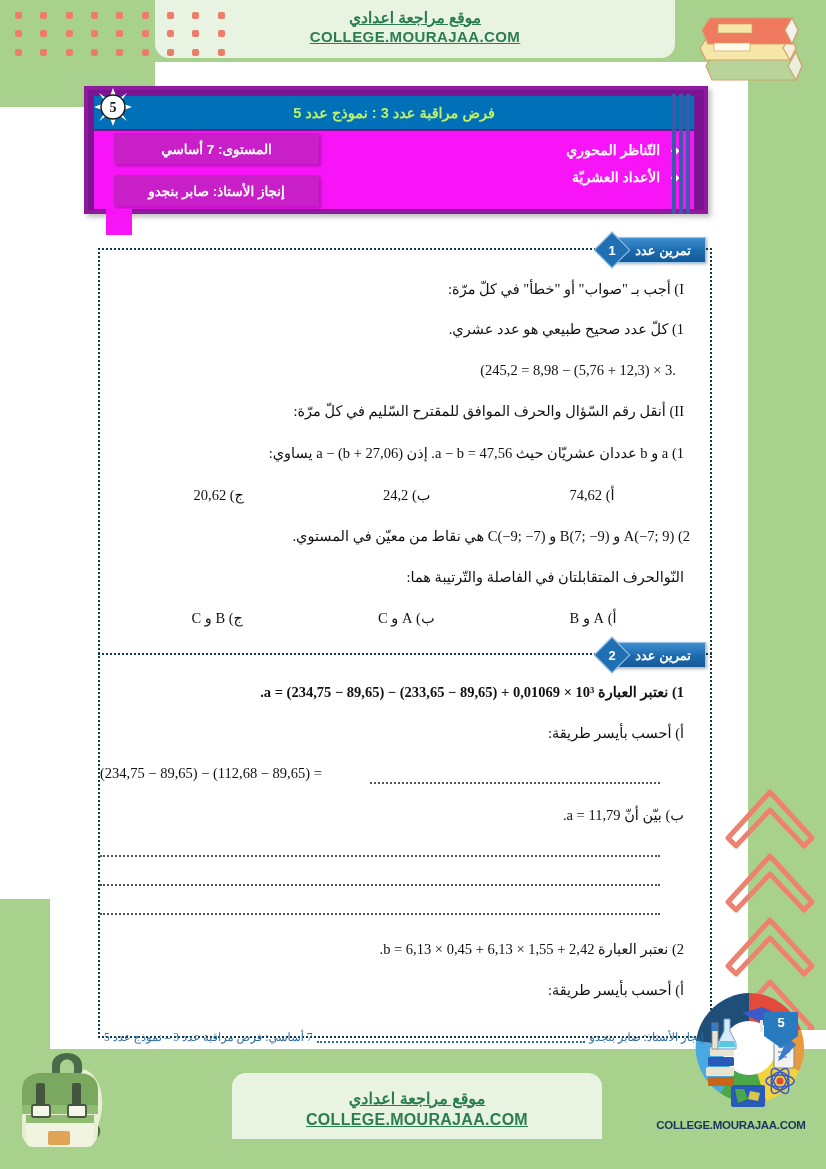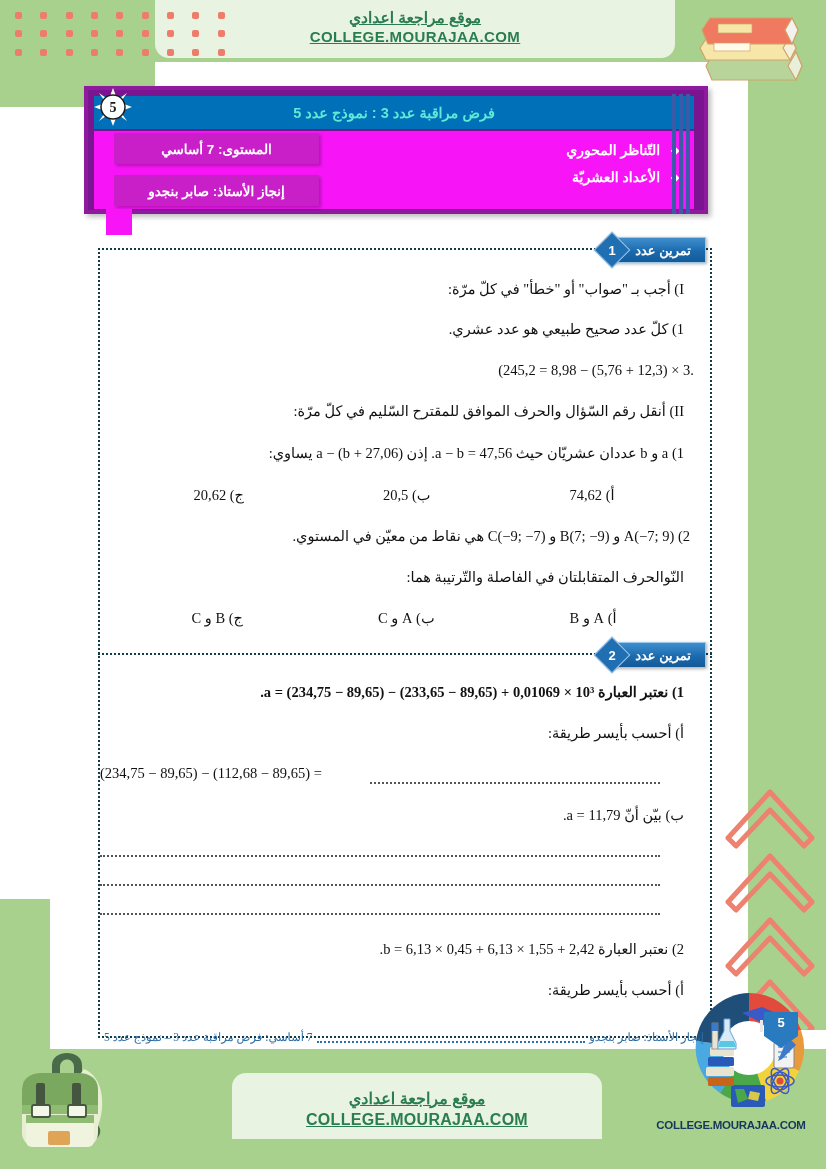--- a/index.html
+++ b/index.html
@@ -190,21 +190,21 @@
     position: absolute;
     left: 4px; top: 4px;
     width: 616px; height: 120px;
     background: #7a1490;
   }
   .title-bar-blue {
     position: absolute;
     left: 6px; top: 6px;
     width: 600px; height: 33px;
     background: #0070b8;
-    color: #5eead4;
+    color: #bef264;
     display: flex;
     align-items: center;
     justify-content: center;
     direction: rtl;
     font-size: 14.5px;
     font-weight: bold;
     letter-spacing: 0.2px;
   }
   .title-magenta-area {
     position: absolute;
@@ -604,30 +604,30 @@
 
 <div class="ex-badge" style="right:120px; top:237px;">
   <div class="diamond">
     <span>1</span>
   </div>
   <div class="plate">تمرين عدد</div>
 </div>
 
 <div class="q-line" style="right:142px; top:281px;">I) أجب بـ "صواب" أو "خطأ" في كلّ مرّة:</div>
 <div class="q-line" style="right:142px; top:321px;">1) كلّ عدد صحيح طبيعي هو عدد عشري.</div>
-<div class="q-line" style="right:132px; top:362px;margin-left:25px;">
+<div class="q-line" style="right:150px; top:362px;margin-left:25px;">
   <span class="mathn">45,2 = 8,98 − (5,76 + 12,3) × 3.</span><span>2)</span>
 </div>
 
 <div class="q-line" style="right:142px; top:403px;">II) أنقل رقم السّؤال والحرف الموافق للمقترح السّليم في كلّ مرّة:</div>
 <div class="q-line" style="right:142px; top:445px;">1) a و b عددان عشريّان حيث a − b = 47,56. إذن (b + 27,06) − a يساوي:</div>
 
 <div class="opt-row" style="right:142px; top:487px;">
   <span>أ) 74,62</span>
-  <span>ب) 20,5</span>
+  <span>ب) 24,2</span>
   <span>ج) 20,62</span>
 </div>
 
 <div class="q-line" style="right:136px; top:528px;">2) (9 ;7−)A و (9− ;7)B و (7− ;9−)C هي نقاط من معيّن في المستوي.</div>
 <div class="q-line" style="right:142px; top:569px;">النّوالحرف المتقابلتان في الفاصلة والتّرتيبة هما:</div>
 
 <div class="opt-row" style="right:142px; top:610px;">
   <span>أ) A و B</span>
   <span>ب) A و C</span>
   <span>ج) B و C</span>

